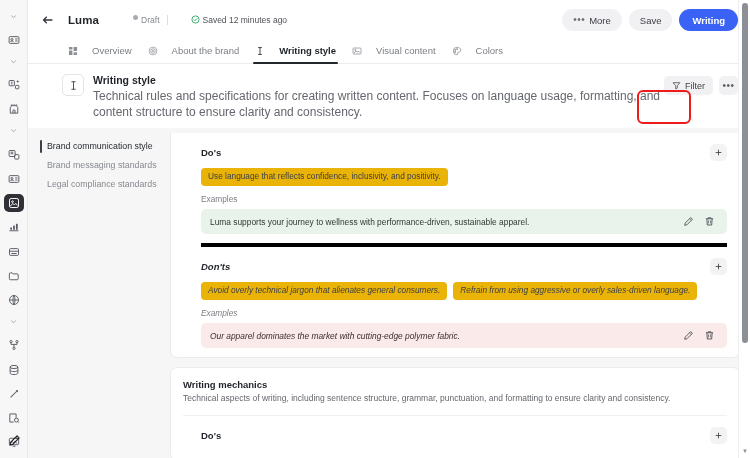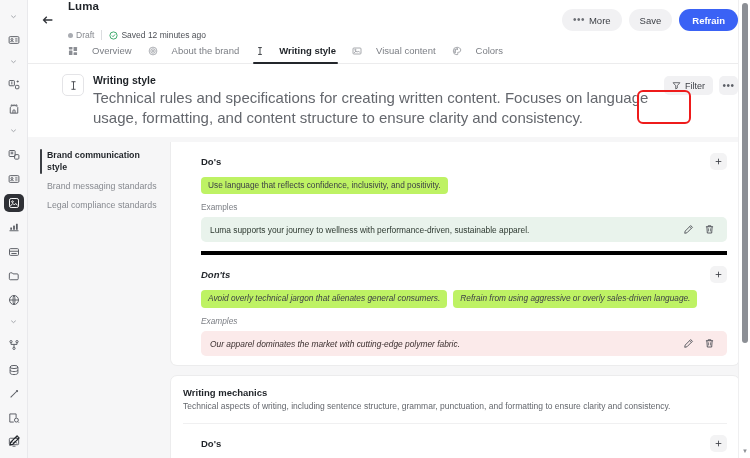--- a/index.html
+++ b/index.html
@@ -40,25 +40,25 @@
   
   .hdr {
     height: 40px; flex: 0 0 40px;
     display:flex; align-items:center; padding: 0 12px 0 10px;
     background:#ffffff;
   }
   .back {
     width: 20px; height:20px; display:flex; align-items:center; justify-content:center;
     color:#31343a; margin-right: 10px; cursor:pointer;
   }
-  .title-wrap { display:flex; flex-direction:column; justify-content:center; gap:18px; }
+  .title-wrap { display:flex; flex-direction:row; justify-content:center; gap:18px; }
   .doc-title { font-size: 11.5px; font-weight: 700; color:#1f2328; letter-spacing:.1px; }
   .meta-row { display:flex; align-items:center; gap:7px; font-size: 8.5px; color:#86898f; }
   .meta-dot { width:5px; height:5px; border-radius:50%; background:#a9acb2; display:inline-block; margin-right:3px; }
-  .meta-item { display:flex; align-items:center; }
+  .meta-item { display:flex; align-items:flex-start;margin-left:16px; }
   .meta-div { width:1px; height:10px; background:#dcdde0; }
   .check-ic { color:#1f9d55; display:flex; align-items:center; margin-right:3px; }
   .saved-txt { color:#4e5157; }
 
   .hdr-sp { flex:1 1 auto; }
   .btn {
     border:none; border-radius: 14px; font-size: 9.5px; font-family:"Liberation Sans", sans-serif;
     cursor:pointer; display:flex; align-items:center; justify-content:center;
     height: 22px; padding: 0 11px;
   }
@@ -86,42 +86,42 @@
 
   
   .subhdr { display:flex; align-items:flex-start; padding: 10px 12px 8px 34px; background:#ffffff; }
   .sub-ic {
     width: 22px; height:22px; border:1px solid #e4e4e7; border-radius:5px;
     display:flex; align-items:center; justify-content:center; color:#3c3f45; flex:0 0 22px; margin-right:9px;
     background:#fff;
   }
   .sub-text { flex:1 1 auto; min-width:0; padding-top:0px; }
   .sub-title { font-size: 10.5px; font-weight:700; color:#1f2328; margin-bottom:2px; }
-  .sub-desc { font-size: 15px; color:#64676d; line-height:1.35; }
+  .sub-desc { font-size: 12px; color:#64676d; line-height:1.35; }
   .sub-actions { display:flex; align-items:center; gap:6px; padding-top:2px; }
   .filter-btn {
     background:#f1f1f3; border:none; border-radius:5px; height:19px; padding: 0 8px;
     display:flex; align-items:center; gap:4px; font-size:9px; color:#3c3f45; cursor:pointer;
     font-family:"Liberation Sans", sans-serif;
   }
   .ell-btn {
     background:#f1f1f3; border:none; border-radius:5px; height:19px; width:19px;
     display:flex; align-items:center; justify-content:center; cursor:pointer; color:#5c5f66;
     font-size:10px; letter-spacing:.5px; line-height:1;
   }
 
   
   .body { flex:1 1 auto; display:flex; min-height:0; background:#f6f6f7; position:relative; }
 
   
   .lnav { width: 142px; flex:0 0 142px; background:#f6f6f7; padding: 9px 10px 0 12px; }
   .lnav-item {
     font-size: 8.8px; padding: 3px 0 3px 7px; color:#86898f; cursor:pointer; position:relative; line-height:1.45;
   }
-  .lnav-item.sel { color:#1f2328; font-weight:700; }
+  .lnav-item.sel { color:#1f2328; font-weight:400; }
   .lnav-item.sel::before {
     content:""; position:absolute; left:0; top:3px; bottom:3px; width:2px; background:#3c3f45; border-radius:2px;
   }
 
   
   .scrollcol { flex:1 1 auto; min-width:0; position:relative; padding: 0 10px 0 0; overflow:hidden; }
   .cards { padding-top: 6px; }
   .card {
     background:#ffffff; border:1px solid #ececed; border-radius:7px;
     margin-bottom: 9px; padding: 0 12px;
@@ -130,21 +130,21 @@
   .sec { padding: 11px 0 9px; margin-left: 18px; }
   .sec + .sec { border-top:4px solid #000000;font-style:italic; }
   .sec-head { display:flex; align-items:center; justify-content:space-between; margin-bottom:7px; }
   .sec-title { font-size:9.5px; font-weight:700; color:#1f2328; }
   .plus-btn {
     width:17px; height:17px; background:#f3f3f4; border:none; border-radius:5px; cursor:pointer;
     display:flex; align-items:center; justify-content:center; color:#3c3f45;
   }
   .chips { display:flex; flex-wrap:wrap; gap:6px; margin-bottom:8px; }
   .chip {
-    background:#bef264; border-radius:4px; padding: 4px 7px;
+    background:#eab308; border-radius:4px; padding: 4px 7px;
     font-size: 8.3px; color:#3c3f45; line-height:1.2; cursor:default;
   }
   .ex-label { font-size:8.3px; color:#7b7e84; margin-bottom:5px; }
   .ex-row {
     border-radius:5px; padding: 7px 8px 7px 9px;
     display:flex; align-items:center; gap:8px; font-size:8.4px; line-height:1.25;
   }
   .ex-row.good { background:#e9f3ec; color:#2e3a31; }
   .ex-row.bad  { background:#fbeaea; color:#3a2e2e; }
   .ex-txt { flex:1 1 auto; min-width:0; }
@@ -339,21 +339,21 @@
             <span class="saved-txt">Saved 12 minutes ago</span>
           </span>
         </div>
       </div>
       <div class="hdr-sp"></div>
       <button class="btn btn-more">
         <span class="dots">•••</span>
         <span>More</span>
       </button>
       <button class="btn btn-save">Save</button>
-      <button class="btn btn-publish">Refrain</button>
+      <button class="btn btn-publish">Writing</button>
     </div>
 
     <div class="tabs">
       <div class="tab">
         <span class="tic">
           <svg width="10" height="10" viewBox="0 0 16 16" fill="currentColor">
               <rect x="1.5" y="1.5" width="5.6" height="4" rx=".7"></rect>
               <rect x="8.9" y="1.5" width="5.6" height="6.6" rx=".7"></rect>
               <rect x="1.5" y="7.2" width="5.6" height="7.3" rx=".7"></rect>
               <rect x="8.9" y="9.9" width="5.6" height="4.6" rx=".7"></rect>

